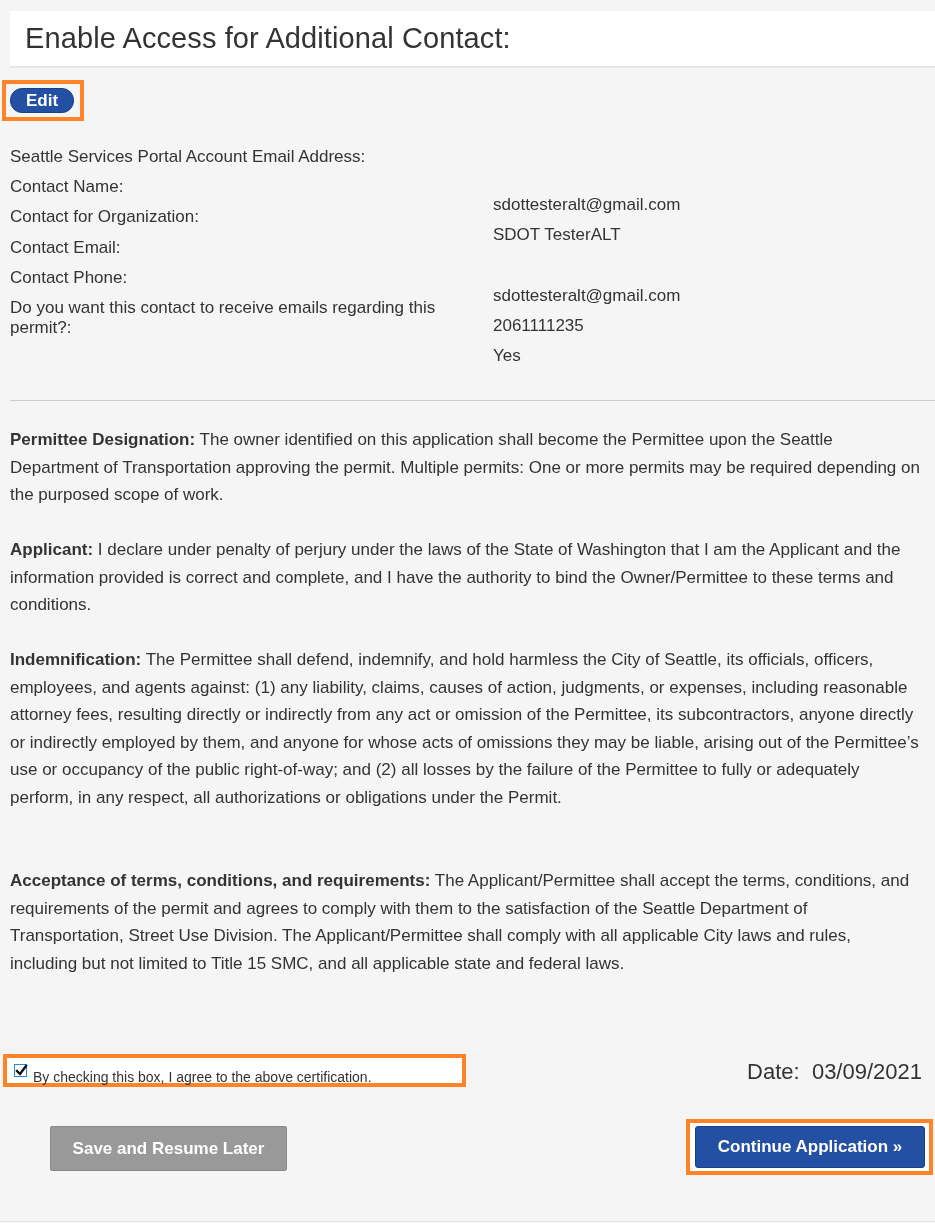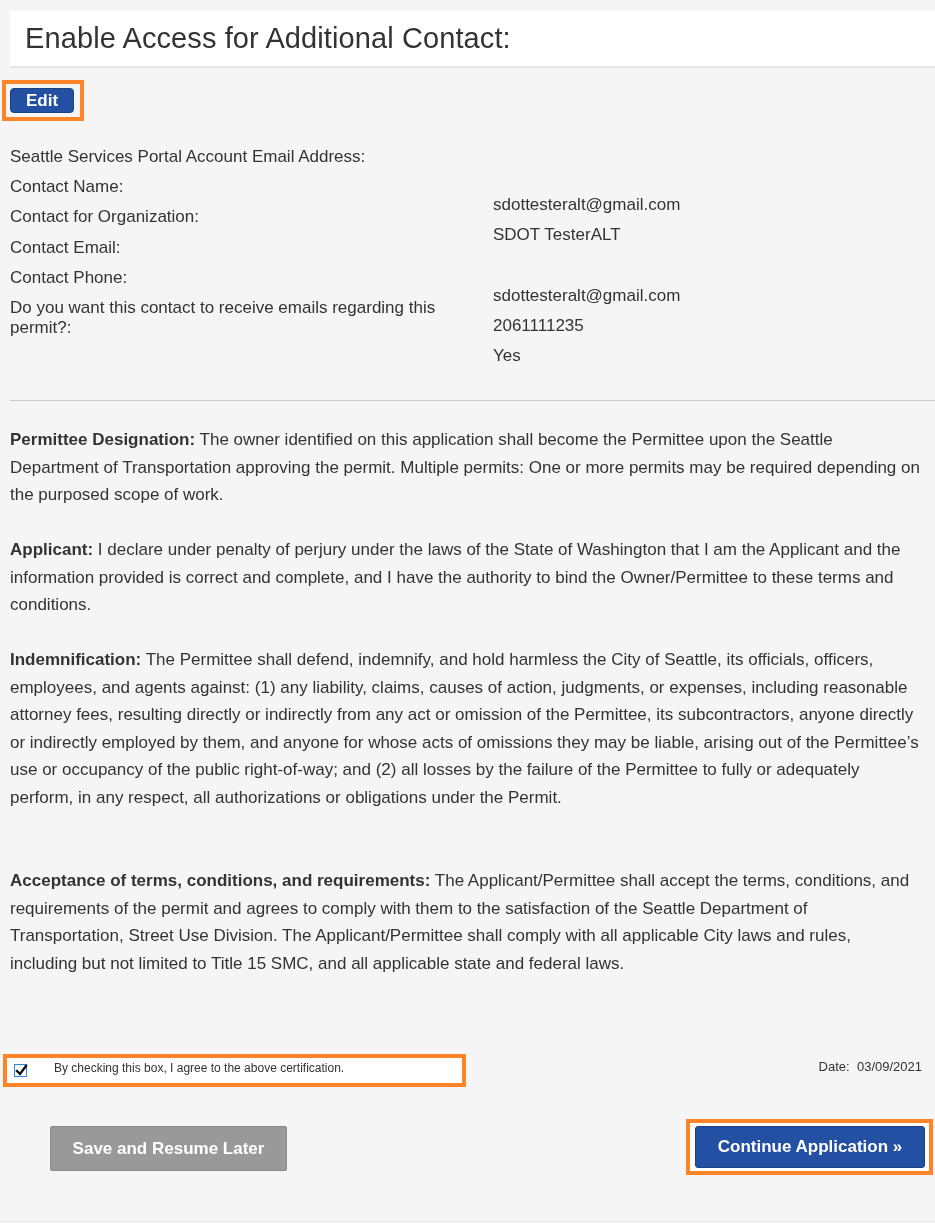--- a/index.html
+++ b/index.html
@@ -45,21 +45,21 @@
     .edit-btn {
       position: absolute;
       left: 10px;
       top: 88px;
       width: 64px;
       height: 25px;
       background: #2350a3;
       color: #ffffff;
       font-weight: bold;
       font-size: 17px;
-      border-radius: 4px;
+      border-radius: 12px;
       border: 1px solid #1a3f85;
       box-sizing: border-box;
       display: flex;
       align-items: center;
       justify-content: center;
       cursor: pointer;
     }
     .info-row {
       position: absolute;
       left: 10px;
@@ -117,31 +117,30 @@
       box-sizing: border-box;
     }
     .checkbox svg {
       position: absolute;
       left: 0px;
       top: -1px;
     }
     .agree-label {
       position: absolute;
       left: 26px;
-      top: 3px;
-      font-size: 12px;
+      top: 11px;
+      font-size: 14px;
       color: #333333;
       white-space: nowrap;
-      margin-left: 21px;
     }
     .date {
       position: absolute;
       right: 13px;
       top: 1059px;
-      font-size: 13px;
+      font-size: 22px;
       color: #333333;
       white-space: pre;
     }
     .save-btn {
       position: absolute;
       left: 10px;
       top: 1126px;
       width: 237px;
       height: 45px;
       background: #999999;

